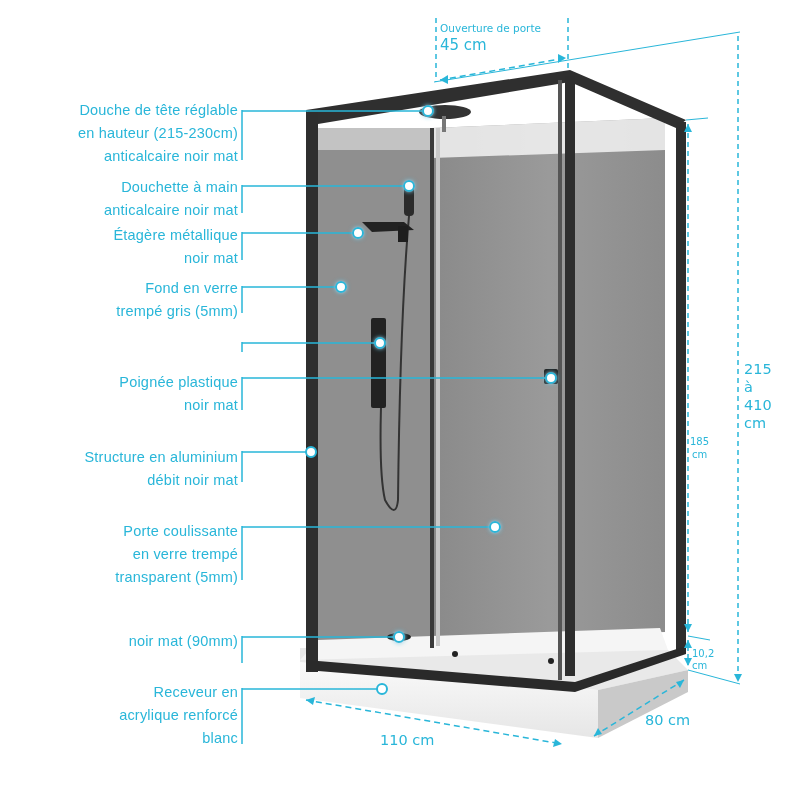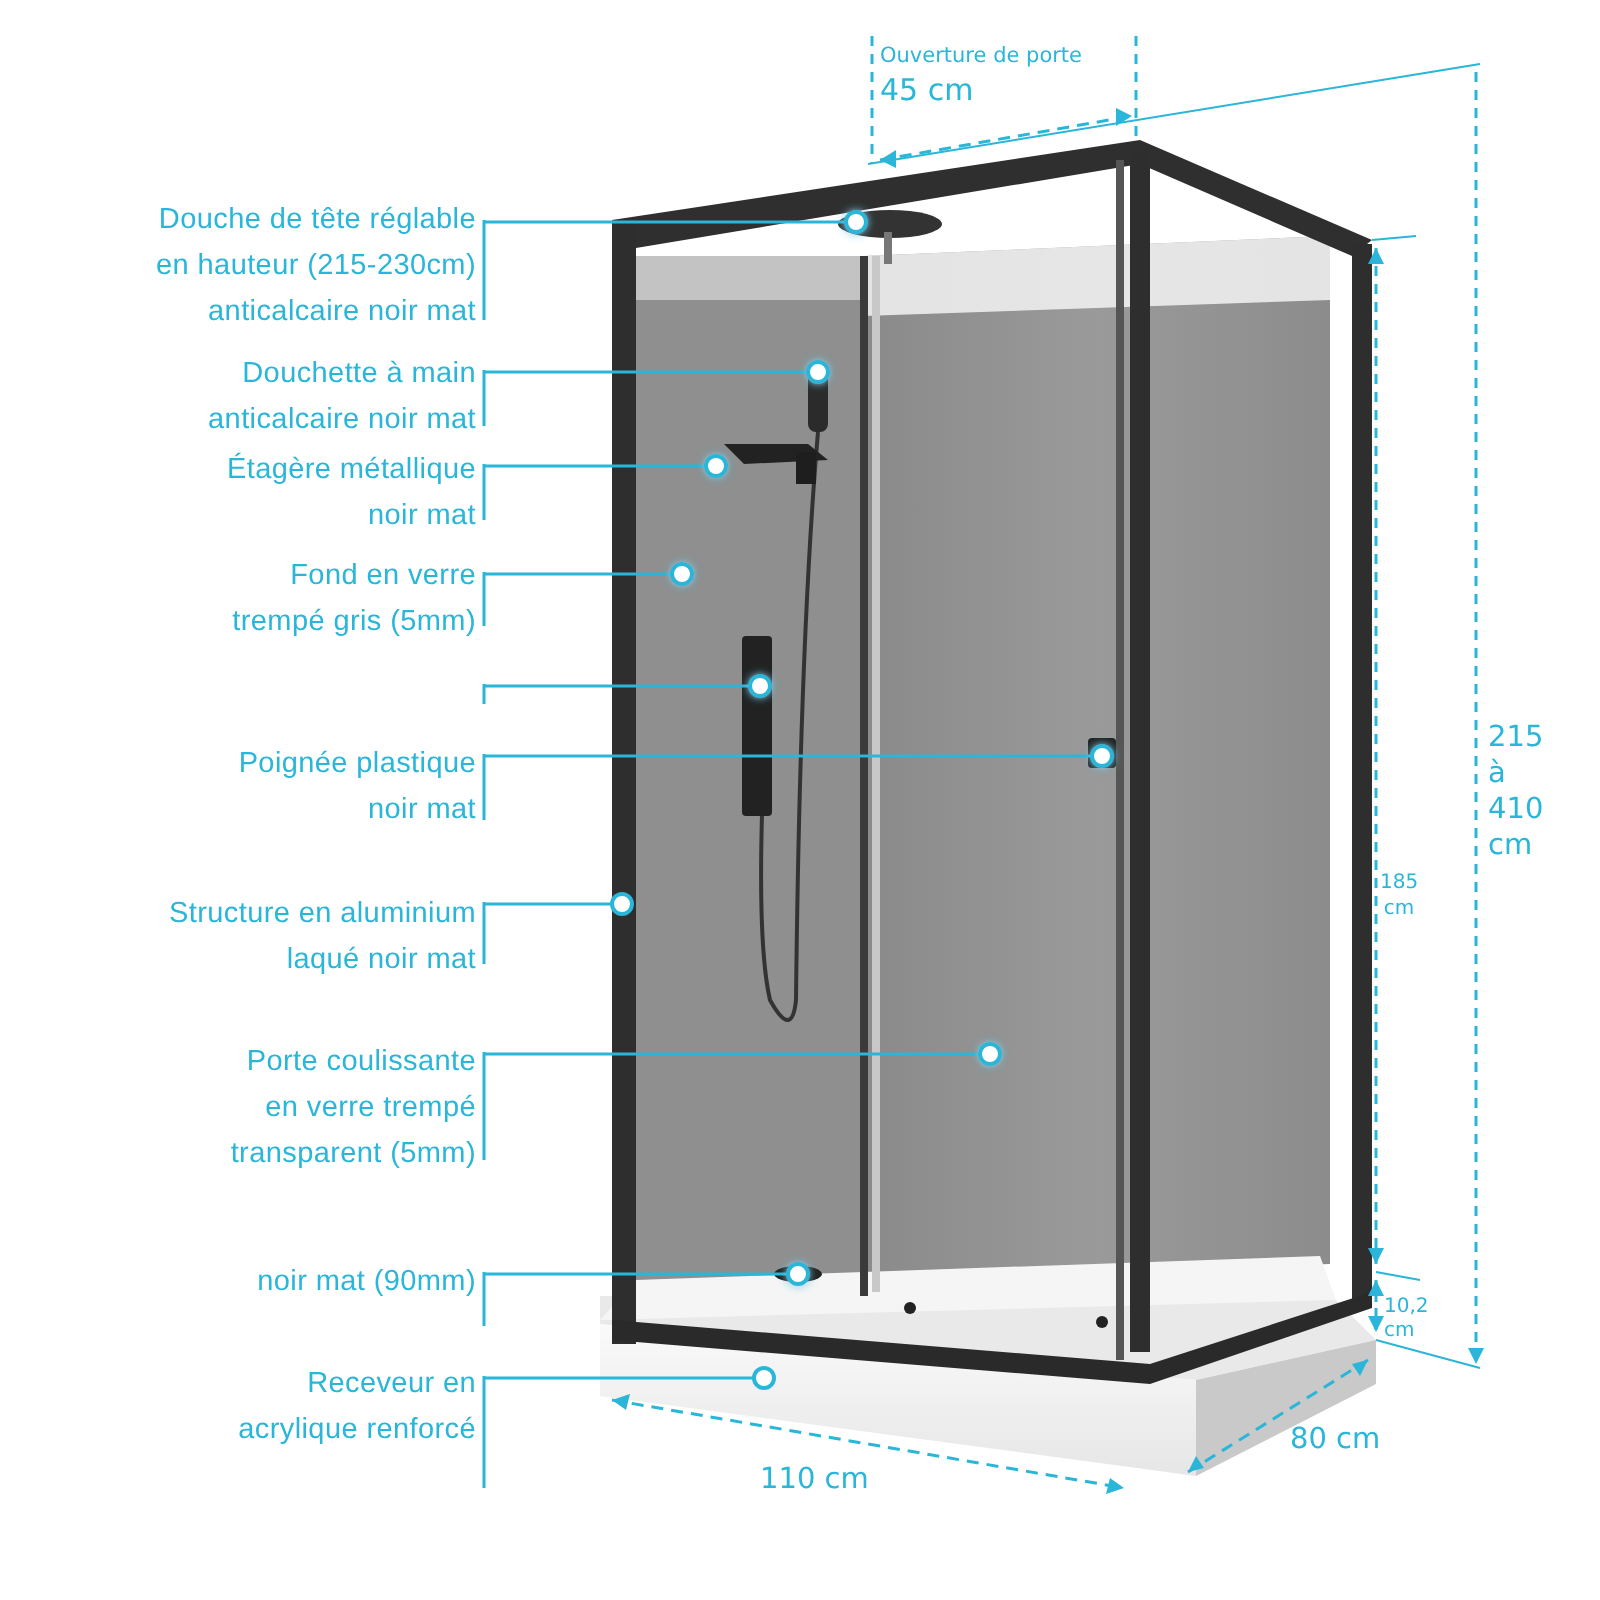--- a/index.html
+++ b/index.html
@@ -159,33 +159,34 @@
   <div class="label" style="top:277px;">
     <span>Fond en verre</span>
     <span>trempé gris (5mm)</span>
   </div>
   <div class="label" style="top:371px;">
     <span>Poignée plastique</span>
     <span>noir mat</span>
   </div>
   <div class="label" style="top:446px;">
     <span>Structure en aluminium</span>
-    <span>laqué noir mat</span>
+    <span>débit noir mat</span>
   </div>
   <div class="label" style="top:520px;">
     <span>Porte coulissante</span>
     <span>en verre trempé</span>
     <span>transparent (5mm)</span>
   </div>
   <div class="label" style="top:630px;">
     <span>noir mat (90mm)</span>
   </div>
   <div class="label" style="top:681px;">
     <span>Receveur en</span>
     <span>acrylique renforcé</span>
+    <span>blanc</span>
   </div>
 
   <div class="dim" style="left:440px; top:22px; width:130px; font-size:10.5px;">
     <span>Ouverture de porte</span>
   </div>
   <div class="dim" style="left:440px; top:36px; width:130px; font-size:15px;">
     <span>45 cm</span>
   </div>
 
   <div class="dim" style="left:690px; top:388px; font-size:10px; line-height:13px; text-align:center;margin-top:47px;">

